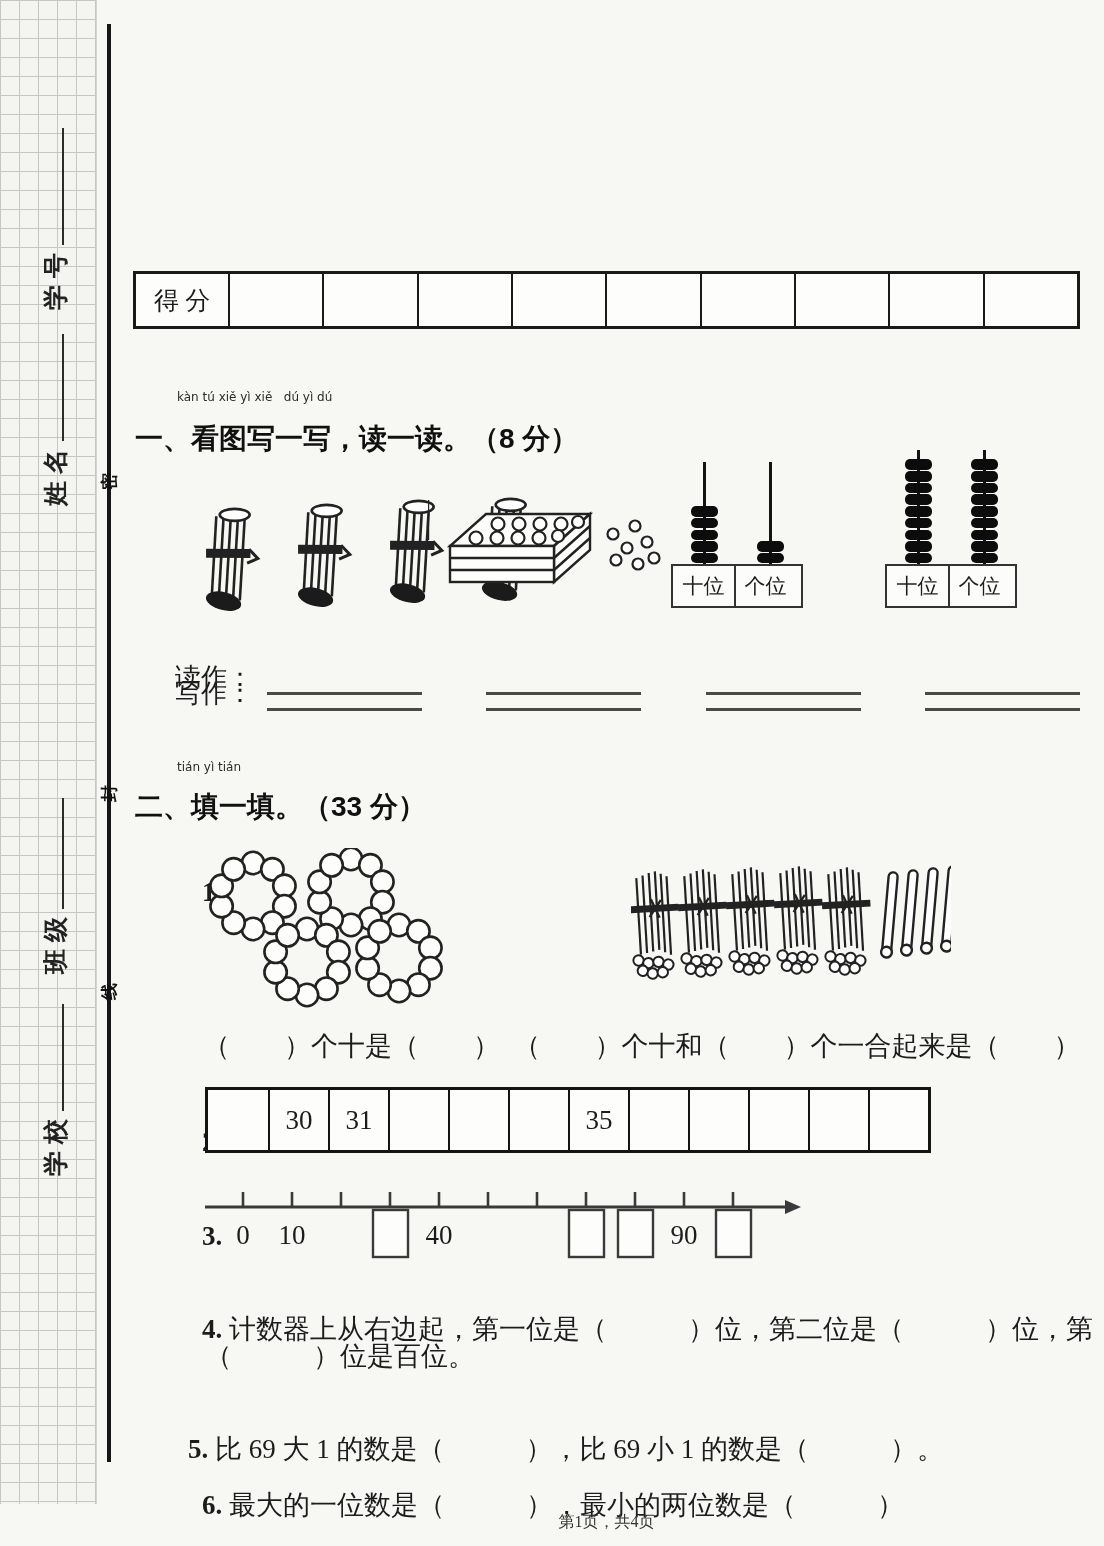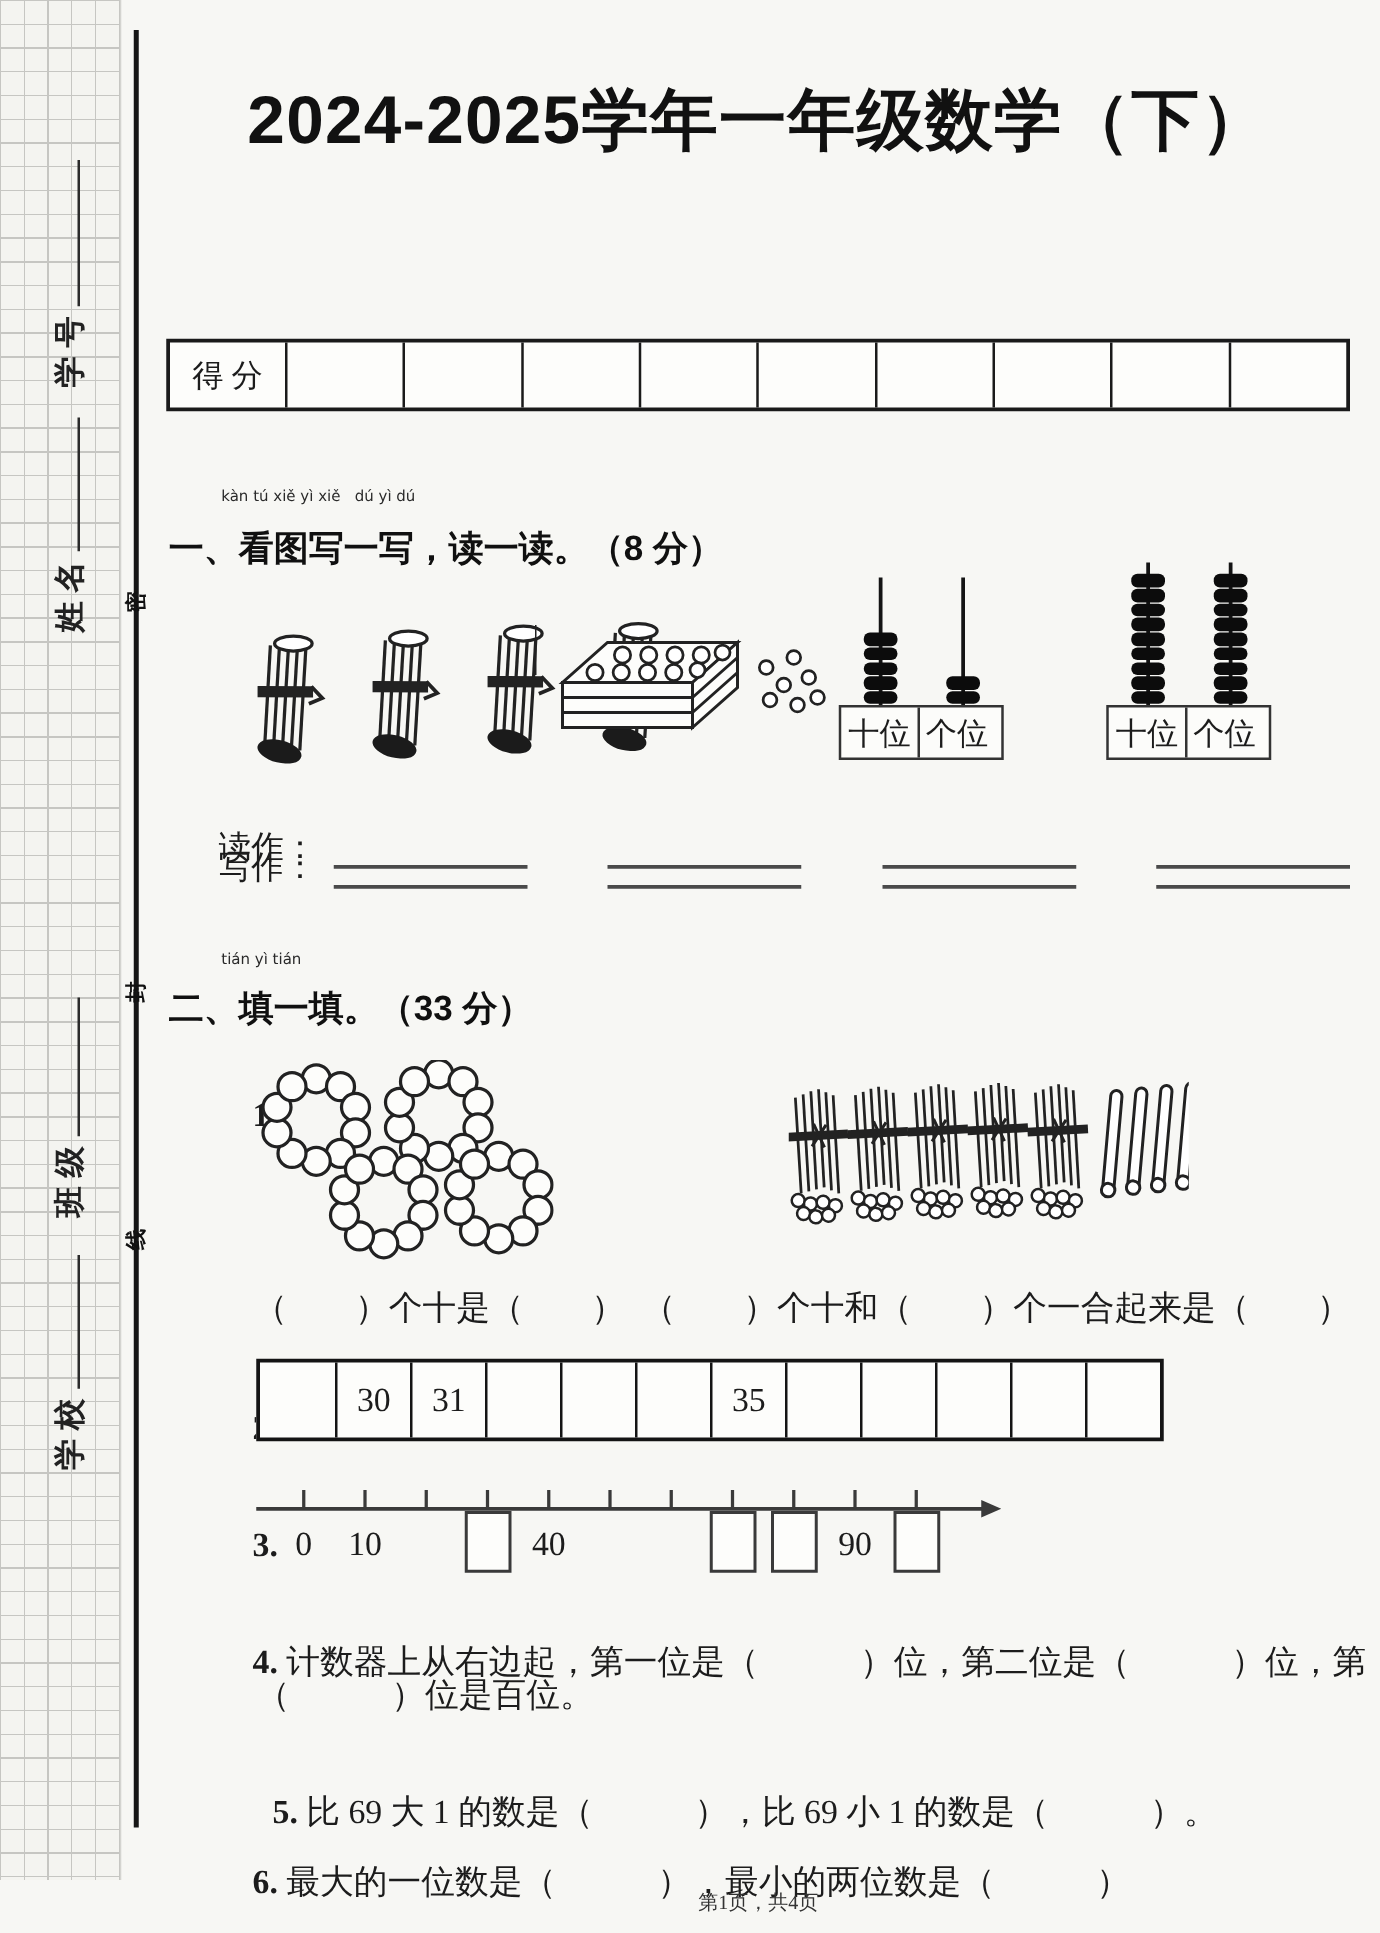--- a/index.html
+++ b/index.html
@@ -63,21 +63,21 @@
   .wr-lines{flex:1;display:flex;justify-content:space-between;padding-left:14px;}
   .wr-line{width:155px;border-bottom:3px solid #4a4a4a;height:8px;}
   
   .abacus{position:absolute;width:132px;}
   .rods{position:relative;display:flex;justify-content:space-around;}
   .rodcol{position:relative;width:30px;display:flex;flex-direction:column;align-items:center;justify-content:flex-end;}
   .rodline{position:absolute;top:0;bottom:0;left:50%;width:3px;margin-left:-1.5px;background:#141414;}
   .stack{position:relative;display:flex;flex-direction:column;}
   .bead{width:27px;height:10.5px;background:#0c0c0c;border-radius:5px;margin:0.6px 0;}
   .abase{display:flex;border:2.5px solid #333;background:#fcfcfa;}
-  .bcell{width:61px;height:40px;display:flex;align-items:center;justify-content:center;font-size:25px;border-left:2.5px solid #333;box-sizing:border-box;}
+  .bcell{width:61px;height:40px;display:flex;align-items:center;justify-content:center;font-size:21px;border-left:2.5px solid #333;box-sizing:border-box;}
   .bcell:first-child{border-left:none;}
   
   .q2-table{position:absolute;left:72px;top:1087px;display:grid;grid-template-columns:repeat(12,60px);border:3px solid #141414;background:#fdfdfb;}
   .q2c{height:60px;border-left:2px solid #141414;display:flex;align-items:center;justify-content:center;font-size:27px;box-sizing:border-box;}
   .q2c:first-child{border-left:none;}
   .footer{position:absolute;left:0;width:100%;top:1512px;text-align:center;font-size:16px;color:#333;}
   svg text{font-family:"Liberation Serif", serif;}
 </style>
 </head>
 <body>
@@ -111,21 +111,20 @@
     </div>
   </div>
 <div id="seal-chars">
     <div class="seal-char" style="top: 470px;">密</div>
     <div class="seal-char" style="top: 782px;">封</div>
     <div class="seal-char" style="top: 980px;">线</div>
   </div>
 
 <div class="main">
 
-  <div class="title1">2024-2025学年一年级数学（下）</div>
 
 
   <div class="score-table">
     <div class="srow" id="score-row2">
       <div class="scell">得 分</div>
     <div class="scell"></div>
         <div class="scell"></div>
         <div class="scell"></div>
         <div class="scell"></div>
         <div class="scell"></div>
@@ -407,21 +406,21 @@
       <text x="483" y="62" text-anchor="middle" font-size="27" fill="#1c1c1c">90</text>
       <line x1="532" y1="10" x2="532" y2="25" stroke="#3a3a3a" stroke-width="2.6"></line>
       <rect x="515" y="28" width="35" height="47" fill="#fdfdfb" stroke="#3a3a3a" stroke-width="2.4"></rect>
     </svg>
 
   <div class="qline" style="left:42px;top:1280px;">
     <span class="qnum">4.</span><span> </span><span>计数器上从右边起，第一位是（　　　）位，第二位是（　　　）位，第</span>
   </div>
   <div class="qline" style="left:72px;top:1338px;">（　　　）位是百位。</div>
 
-  <div class="qline" style="left:58px;top:1400px;">
+  <div class="qline" style="left:28px;top:1400px;">
     <span class="qnum">5.</span><span> </span><span>比 69 大 1 的数是（　　　），比 69 小 1 的数是（　　　）。</span>
   </div>
 
   <div class="qline" style="left:42px;top:1456px;">
     <span class="qnum">6.</span><span> </span><span>最大的一位数是（　　　），最小的两位数是（　　　）</span>
   </div>
 
   <div class="footer">第1页，共4页</div>
 </div>
 

